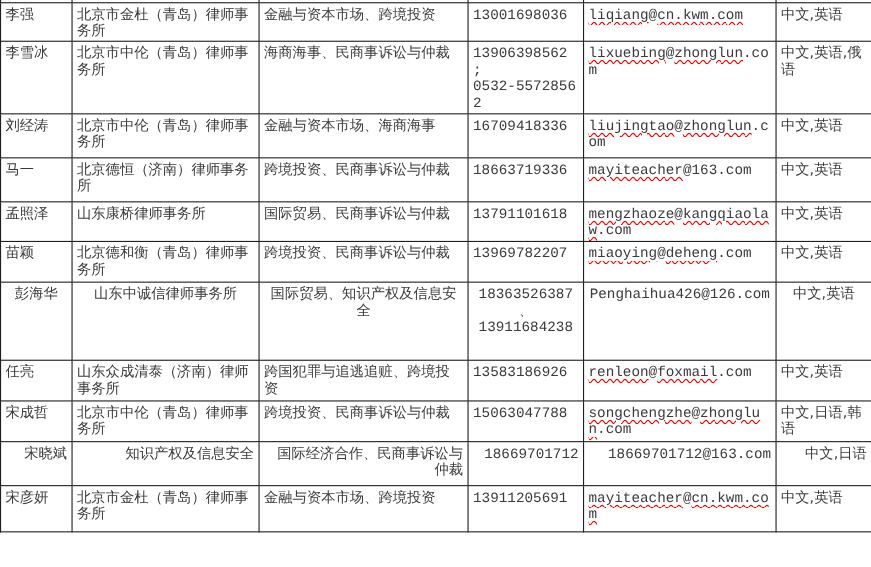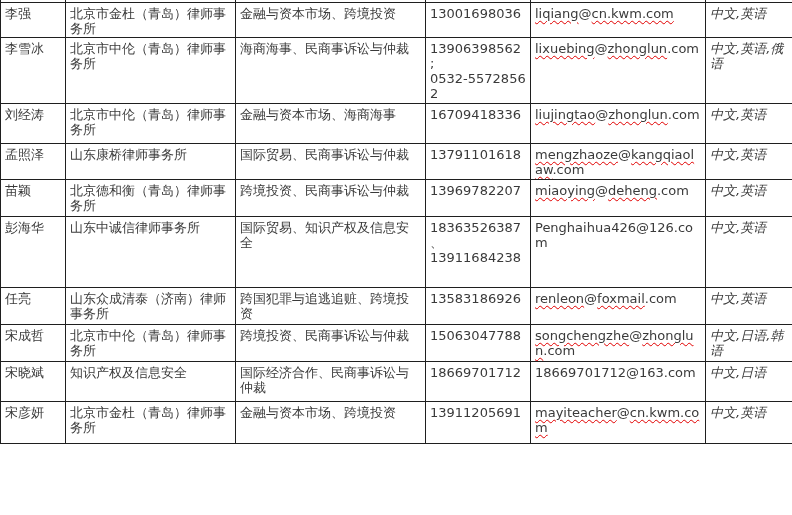--- a/index.html
+++ b/index.html
@@ -23,22 +23,22 @@
   col.c-phone{width:105px;}
   col.c-email{width:175px;}
   col.c-lang{width:87px;}
   td{
     border:1px solid var(--border);
     vertical-align:top;
     padding:3px 4px 1px 4px;
     overflow:hidden;
     word-wrap:break-word;
   }
-  td.phone, td.email{word-break:break-all;}
-  td.lang{padding-right:4px;font-style:italic;}
+  td.phone, td.email{word-break:break-all;font-family:Liberation Mono, monospace;}
+  td.lang{padding-right:4px;}
   tr.spacer td{height:2px;padding:0;border-top:none;}
   .wavy{
     text-decoration-line:underline;
     text-decoration-style:wavy;
     text-decoration-color:var(--squiggle);
     text-decoration-thickness:1px;
     text-underline-offset:2px;
   }
 </style>
 </head>
@@ -79,37 +79,45 @@
     <td class="lang"><span>中文,英语,俄语</span></td>
   </tr>
       <tr style="height: 40px; margin-left: 48px;">
     <td class="name"><span>刘经涛</span></td>
     <td class="firm"><span>北京市中伦（青岛）律师事务所</span></td>
     <td class="practice"><span>金融与资本市场、海商海事</span></td>
     <td class="phone"><span>16709418336</span></td>
     <td class="email"><span><span class="wavy">liujingtao</span><span>@</span><span class="wavy">zhonglun</span><span>.com</span></span></td>
     <td class="lang"><span>中文,英语</span></td>
   </tr>
+      <tr style="height: 40px;">
+    <td class="name"><span>马一</span></td>
+    <td class="firm"><span>北京德恒（济南）律师事务所</span></td>
+    <td class="practice"><span>跨境投资、民商事诉讼与仲裁</span></td>
+    <td class="phone"><span>18663719336</span></td>
+    <td class="email"><span><span class="wavy">mayiteacher</span><span>@163.com</span></span></td>
+    <td class="lang"><span>中文,英语</span></td>
+  </tr>
       <tr style="height: 36px;">
     <td class="name"><span>孟照泽</span></td>
     <td class="firm"><span>山东康桥律师事务所</span></td>
     <td class="practice"><span>国际贸易、民商事诉讼与仲裁</span></td>
     <td class="phone"><span>13791101618</span></td>
     <td class="email"><span><span class="wavy">mengzhaoze</span><span>@</span><span class="wavy">kangqiaolaw</span><span>.com</span></span></td>
     <td class="lang"><span>中文,英语</span></td>
   </tr>
       <tr style="height: 37px;">
     <td class="name"><span>苗颖</span></td>
     <td class="firm"><span>北京德和衡（青岛）律师事务所</span></td>
     <td class="practice"><span>跨境投资、民商事诉讼与仲裁</span></td>
     <td class="phone"><span>13969782207</span></td>
     <td class="email"><span><span class="wavy">miaoying</span><span>@</span><span class="wavy">deheng</span><span>.com</span></span></td>
     <td class="lang"><span>中文,英语</span></td>
   </tr>
-      <tr style="height: 71px;">
+      <tr style="height: 71px; text-align: center;">
     <td class="name"><span>彭海华</span></td>
     <td class="firm"><span>山东中诚信律师事务所</span></td>
     <td class="practice"><span>国际贸易、知识产权及信息安全</span></td>
     <td class="phone"><span>18363526387<br>、<br>13911684238</span></td>
     <td class="email"><span><span>Penghaihua426@126.com</span></span></td>
     <td class="lang"><span>中文,英语</span></td>
   </tr>
       <tr style="height: 37px;">
     <td class="name"><span>任亮</span></td>
     <td class="firm"><span>山东众成清泰（济南）律师事务所</span></td>
@@ -119,21 +127,21 @@
     <td class="lang"><span>中文,英语</span></td>
   </tr>
       <tr style="height: 37px; margin-left: 12px;">
     <td class="name"><span>宋成哲</span></td>
     <td class="firm"><span>北京市中伦（青岛）律师事务所</span></td>
     <td class="practice"><span>跨境投资、民商事诉讼与仲裁</span></td>
     <td class="phone"><span>15063047788</span></td>
     <td class="email"><span><span class="wavy">songchengzhe</span><span>@</span><span class="wavy">zhonglun</span><span>.com</span></span></td>
     <td class="lang"><span>中文,日语,韩语</span></td>
   </tr>
-      <tr style="height: 40px;">
+      <tr style="height: 40px; text-align: right;">
     <td class="name"><span>宋晓斌</span></td>
     <td class="firm"><span>知识产权及信息安全</span></td>
     <td class="practice"><span>国际经济合作、民商事诉讼与仲裁</span></td>
     <td class="phone"><span>18669701712</span></td>
     <td class="email"><span><span>18669701712@163.com</span></span></td>
     <td class="lang"><span>中文,日语</span></td>
   </tr>
       <tr style="height: 42px;">
     <td class="name"><span>宋彦妍</span></td>
     <td class="firm"><span>北京市金杜（青岛）律师事务所</span></td>

